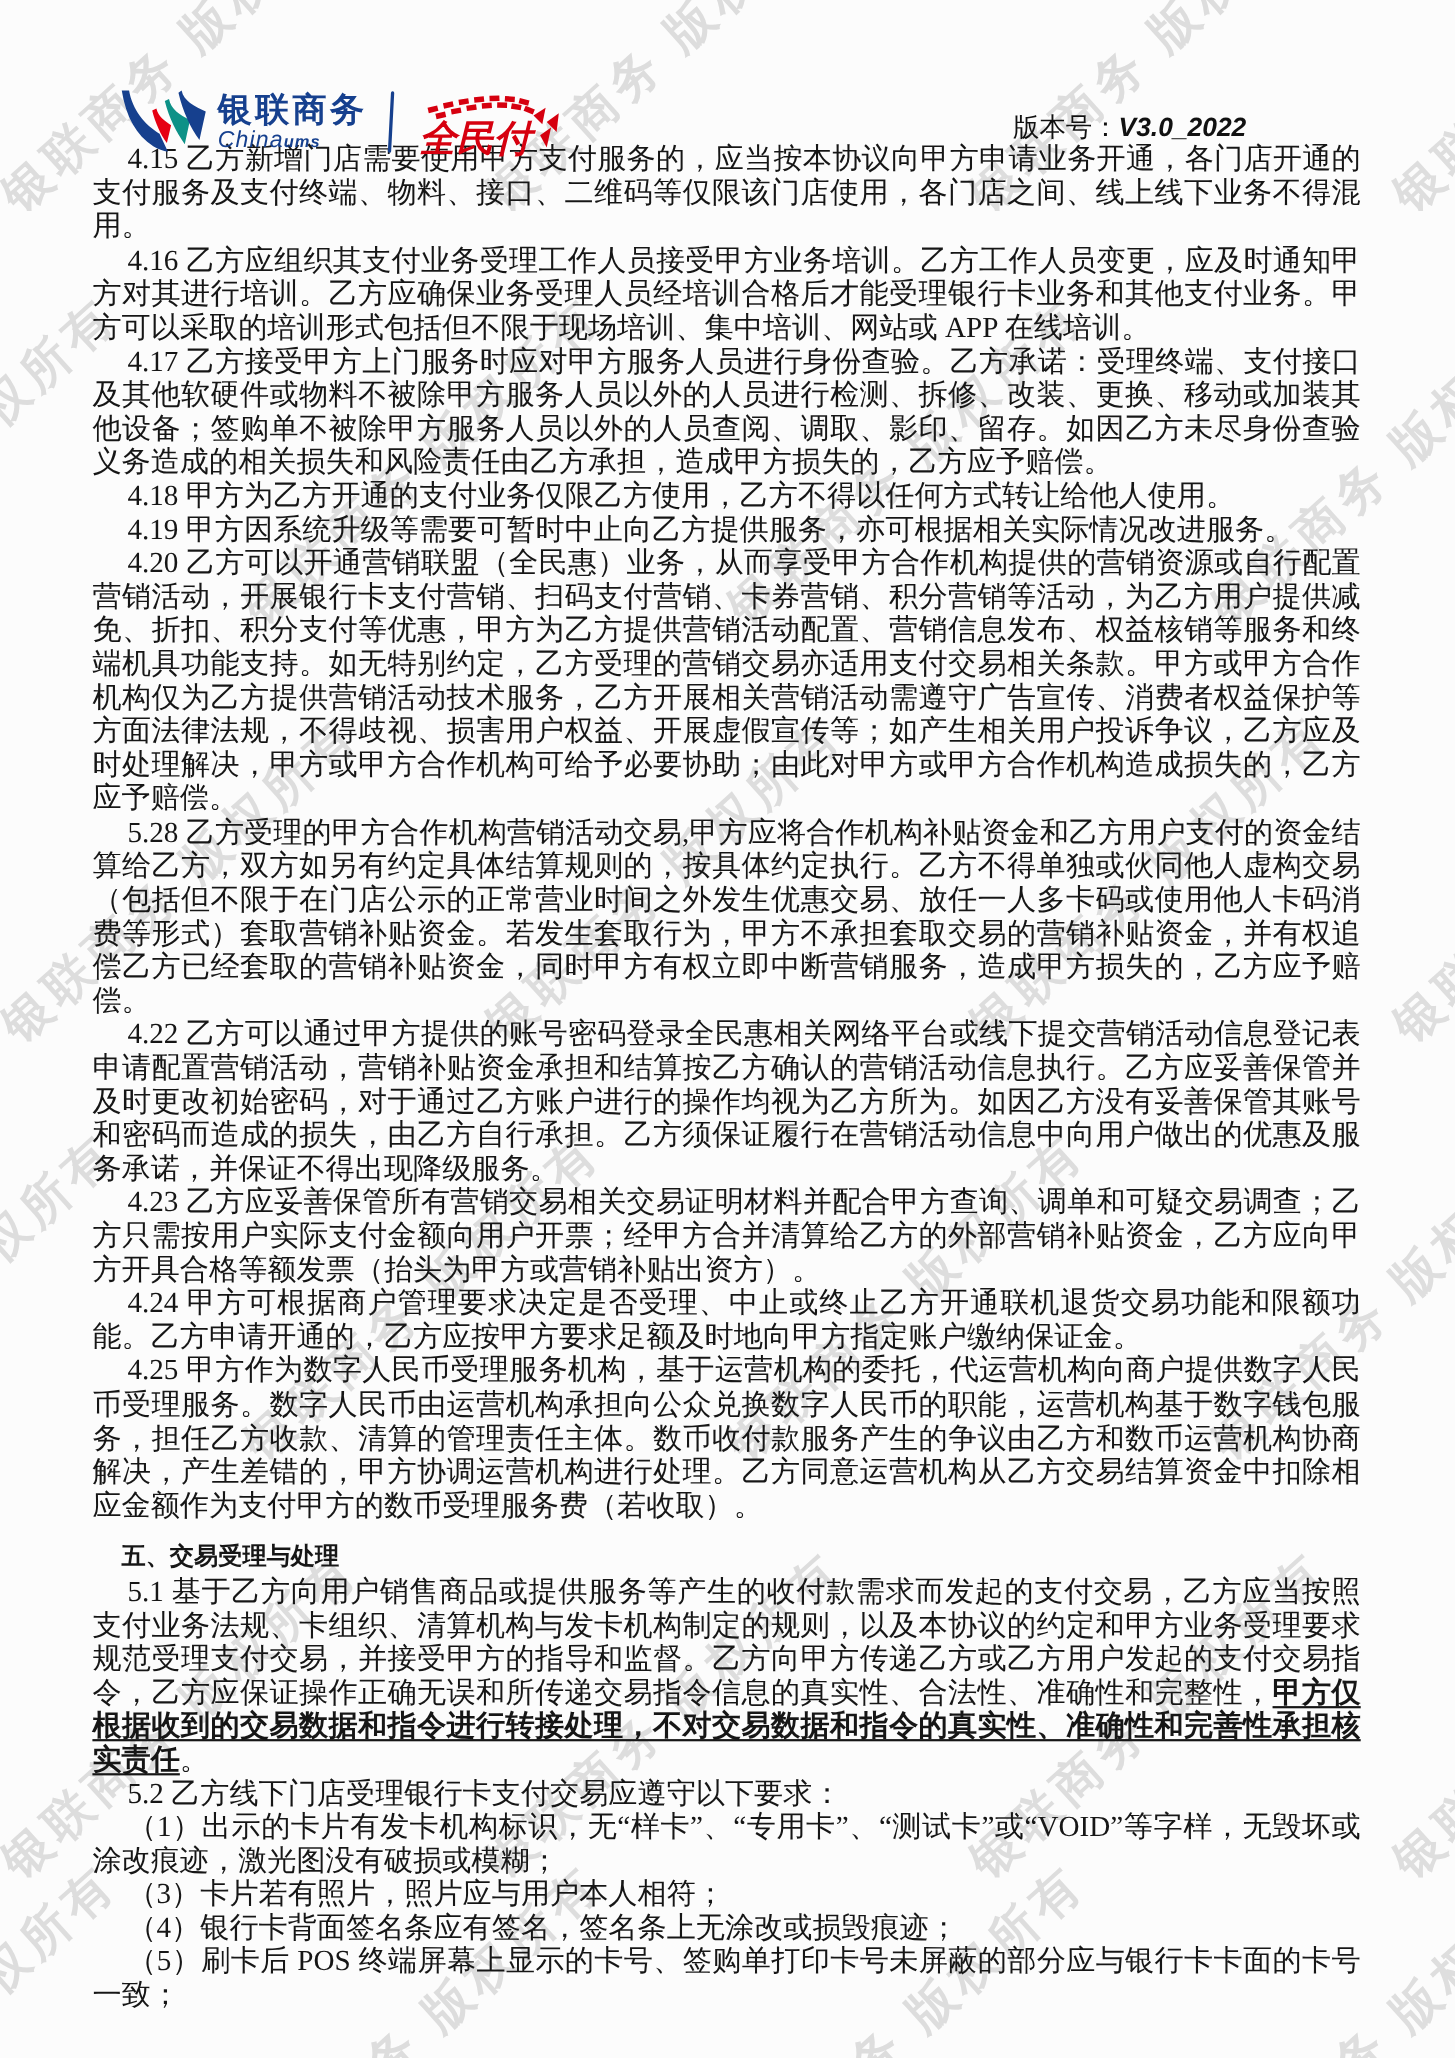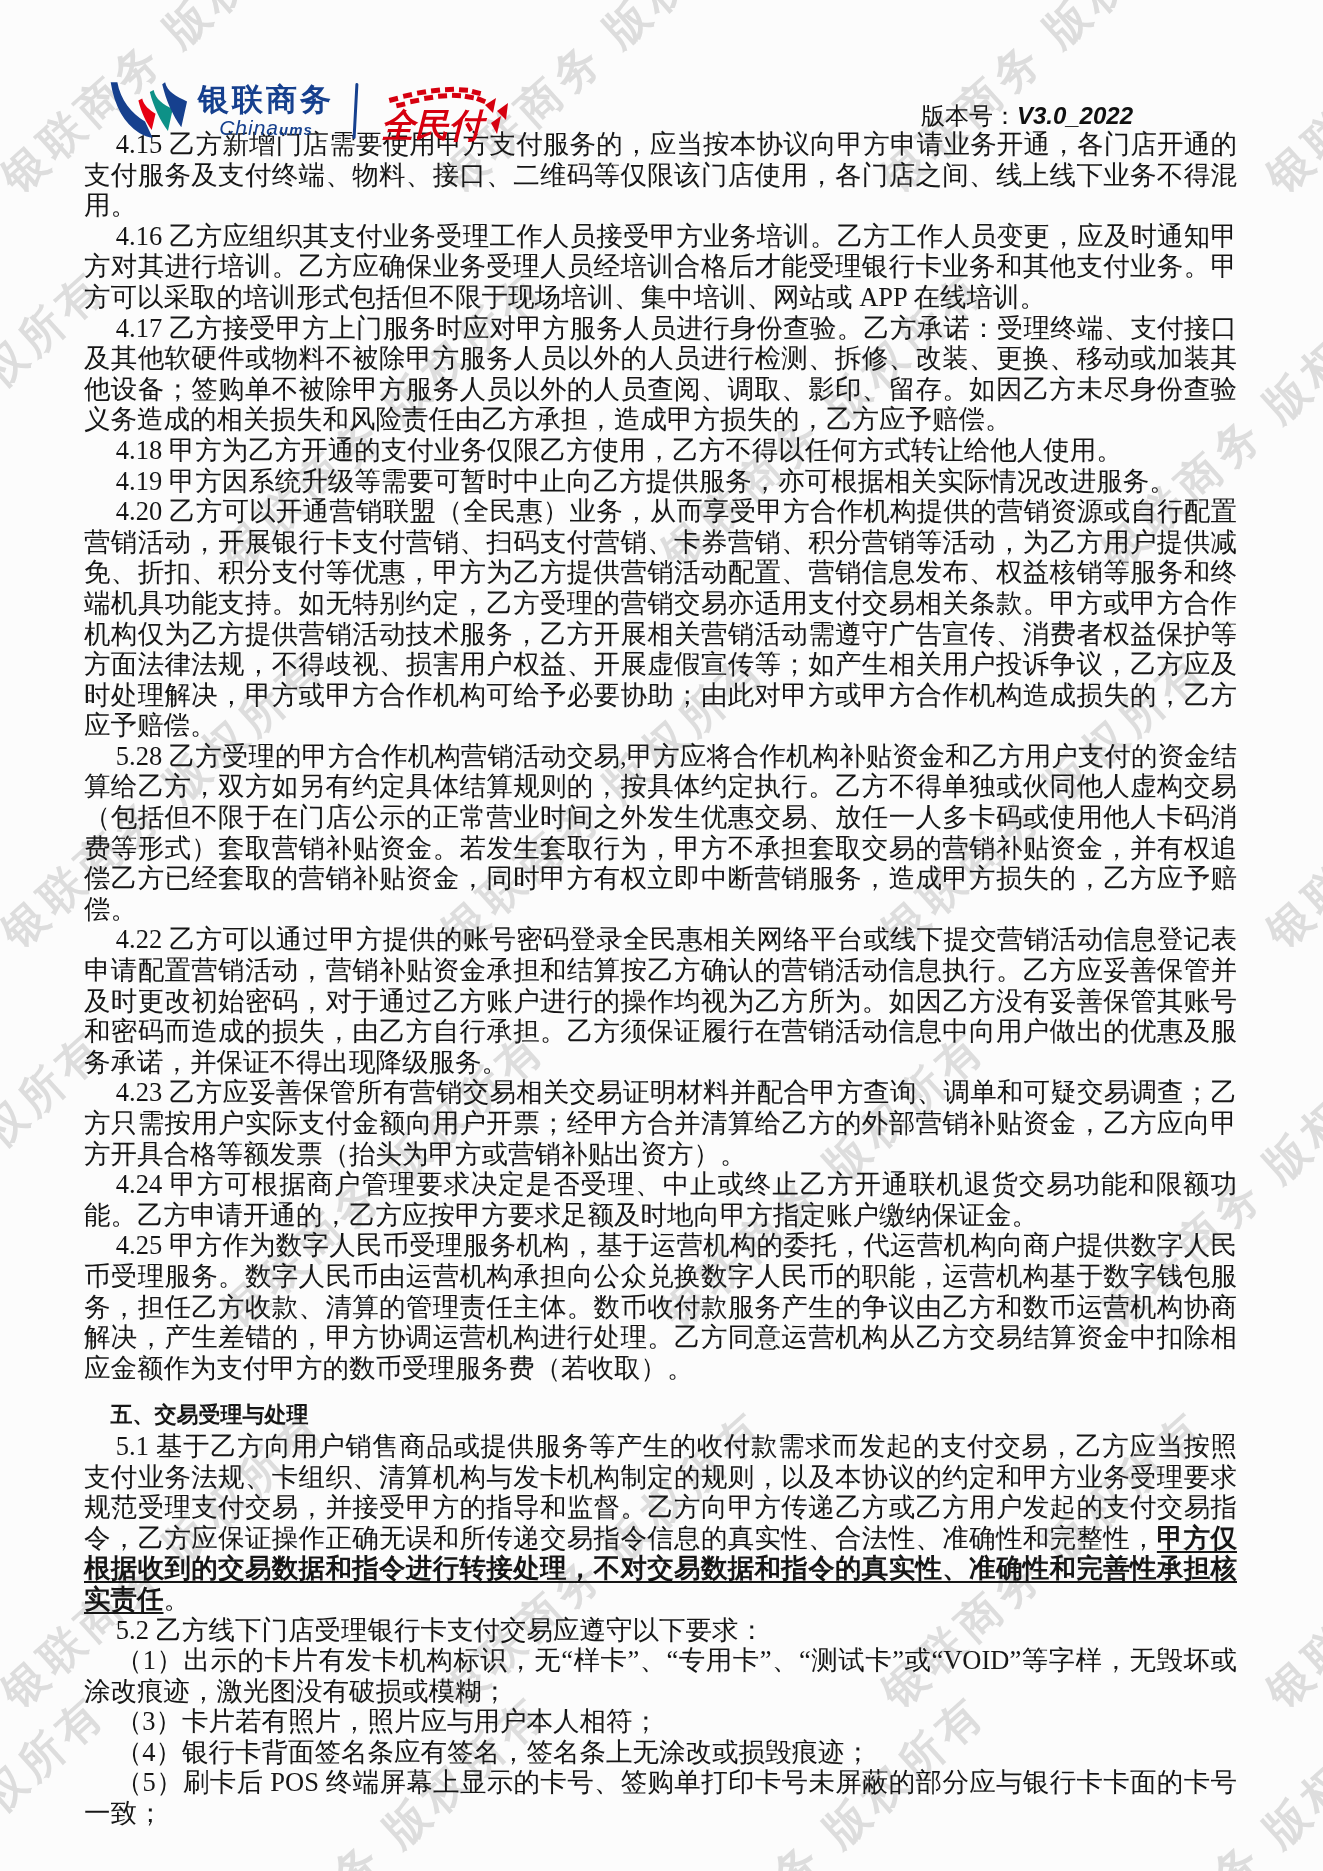--- a/index.html
+++ b/index.html
@@ -17,21 +17,21 @@
     position:absolute;
     white-space:nowrap;
     font-family:"Liberation Sans","DejaVu Sans",sans-serif;
     font-weight:700;
     font-size:44px;
     letter-spacing:6px;
     transform:rotate(-42deg);
     opacity:.8;
   }
   
-  .header{position:absolute;left:104px;top:78px;z-index:2;display:flex;align-items:center;text-align:center;}
+  .header{position:absolute;left:104px;top:78px;z-index:2;display:flex;align-items:center;}
   .brand-text{margin-left:10px;line-height:1;}
   .brand-cn{
     font-family:"Liberation Sans","DejaVu Sans",sans-serif;
     font-weight:800;font-size:31px;color:#16408e;letter-spacing:3px;display:block;
   }
   .brand-en{
     font-family:"Liberation Sans","DejaVu Sans",sans-serif;
     font-style:italic;color:#16408e;font-size:21px;display:block;margin-top:2px;letter-spacing:1px;
   }
   .brand-en .bold{font-weight:800;font-size:15px;}

